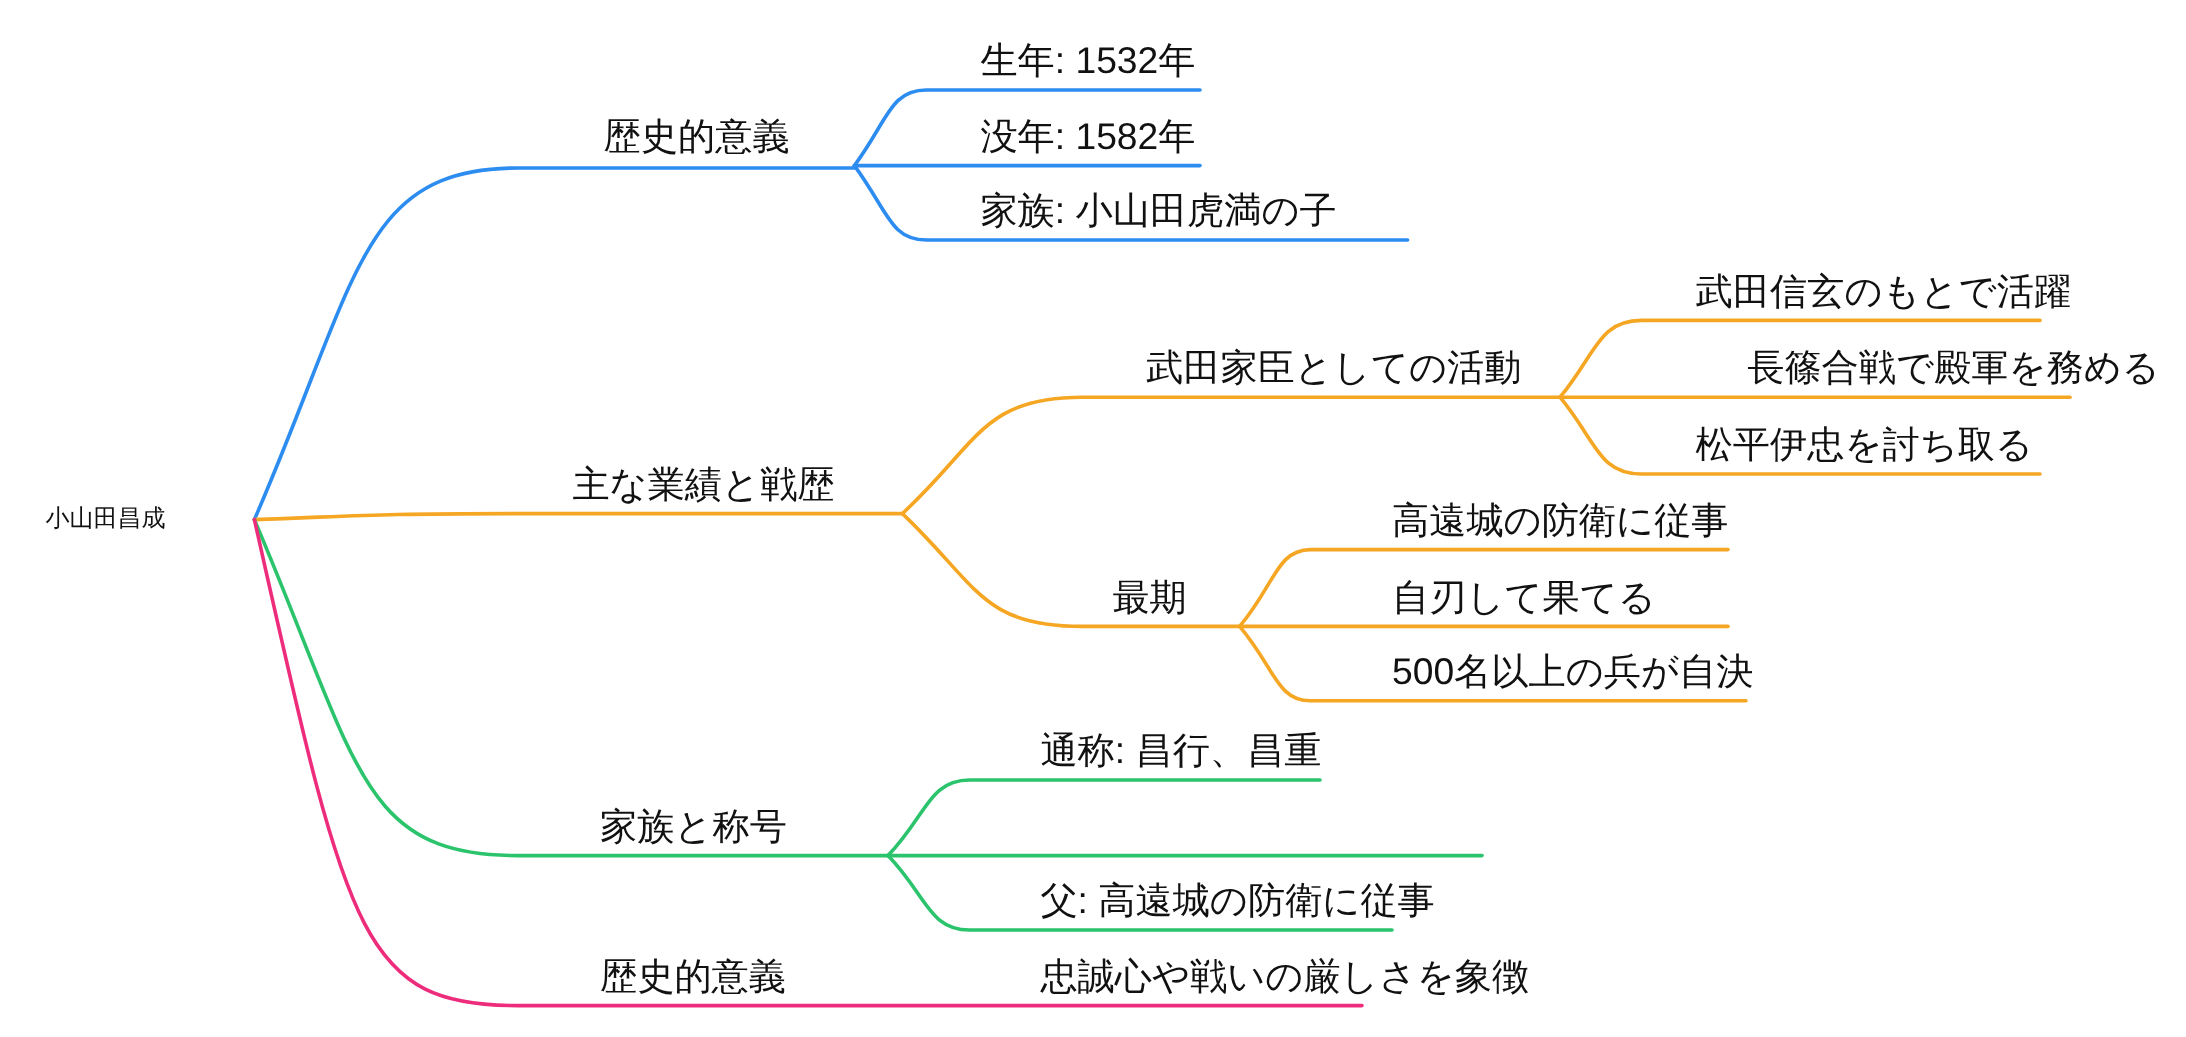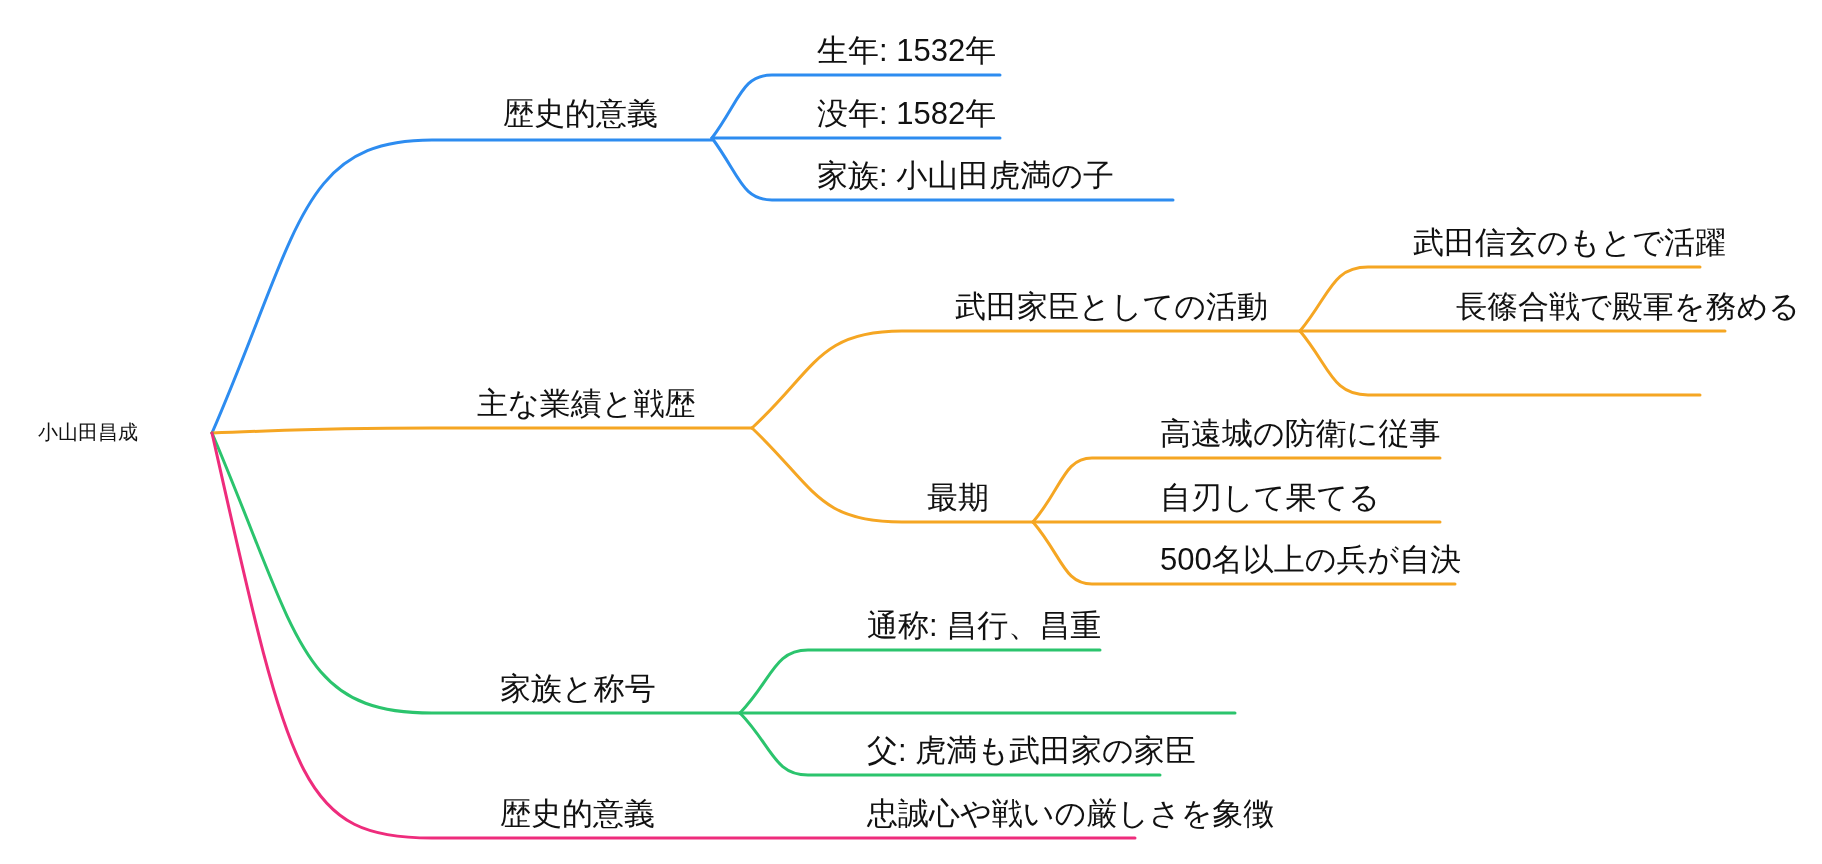--- a/index.html
+++ b/index.html
@@ -57,25 +57,26 @@
 
   <div class="node-label" style="left:503px;top:98px;">歴史的意義</div>
   <div class="node-label" style="left:817px;top:35px;">生年: 1532年</div>
   <div class="node-label" style="left:817px;top:98px;">没年: 1582年</div>
   <div class="node-label" style="left:817px;top:160px;">家族: 小山田虎満の子</div>
 
   <div class="node-label" style="left:477px;top:388px;">主な業績と戦歴</div>
   <div class="node-label" style="left:955px;top:291px;">武田家臣としての活動</div>
   <div class="node-label" style="left:1413px;top:227px;">武田信玄のもとで活躍</div>
   <div class="node-label" style="left:1456px;top:291px;">長篠合戦で殿軍を務める</div>
+  <div class="node-label" style="left:1413px;top:355px;">松平伊忠を討ち取る</div>
   <div class="node-label" style="left:927px;top:482px;">最期</div>
   <div class="node-label" style="left:1160px;top:418px;">高遠城の防衛に従事</div>
   <div class="node-label" style="left:1160px;top:482px;">自刃して果てる</div>
   <div class="node-label" style="left:1160px;top:544px;">500名以上の兵が自決</div>
 
   <div class="node-label" style="left:500px;top:673px;">家族と称号</div>
   <div class="node-label" style="left:867px;top:610px;">通称: 昌行、昌重</div>
-  <div class="node-label" style="left:867px;top:735px;">父: 虎満も武田家の家臣</div>
+  <div class="node-label" style="left:867px;top:735px;">父: 高遠城の防衛に従事</div>
 
   <div class="node-label" style="left:500px;top:798px;">歴史的意義</div>
   <div class="node-label" style="left:867px;top:798px;">忠誠心や戦いの厳しさを象徴</div>
 
 </div>
 
 </body></html>

